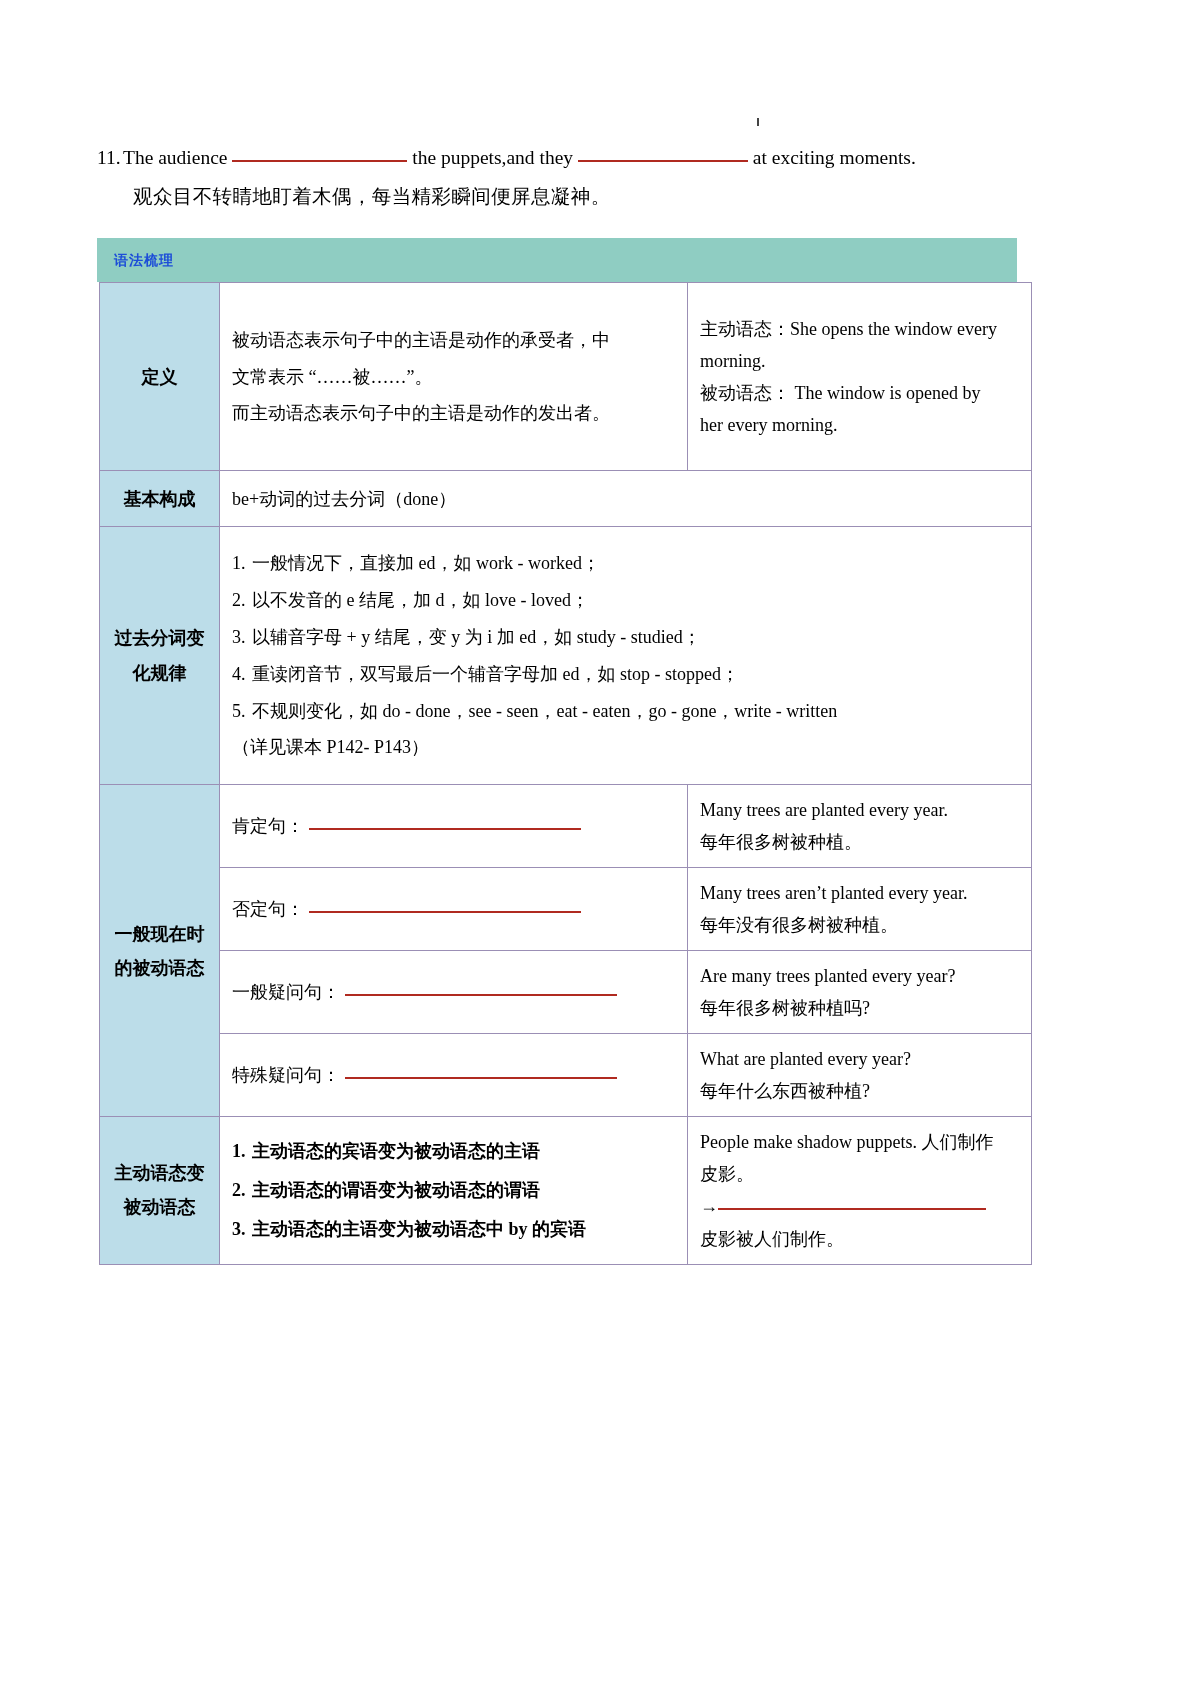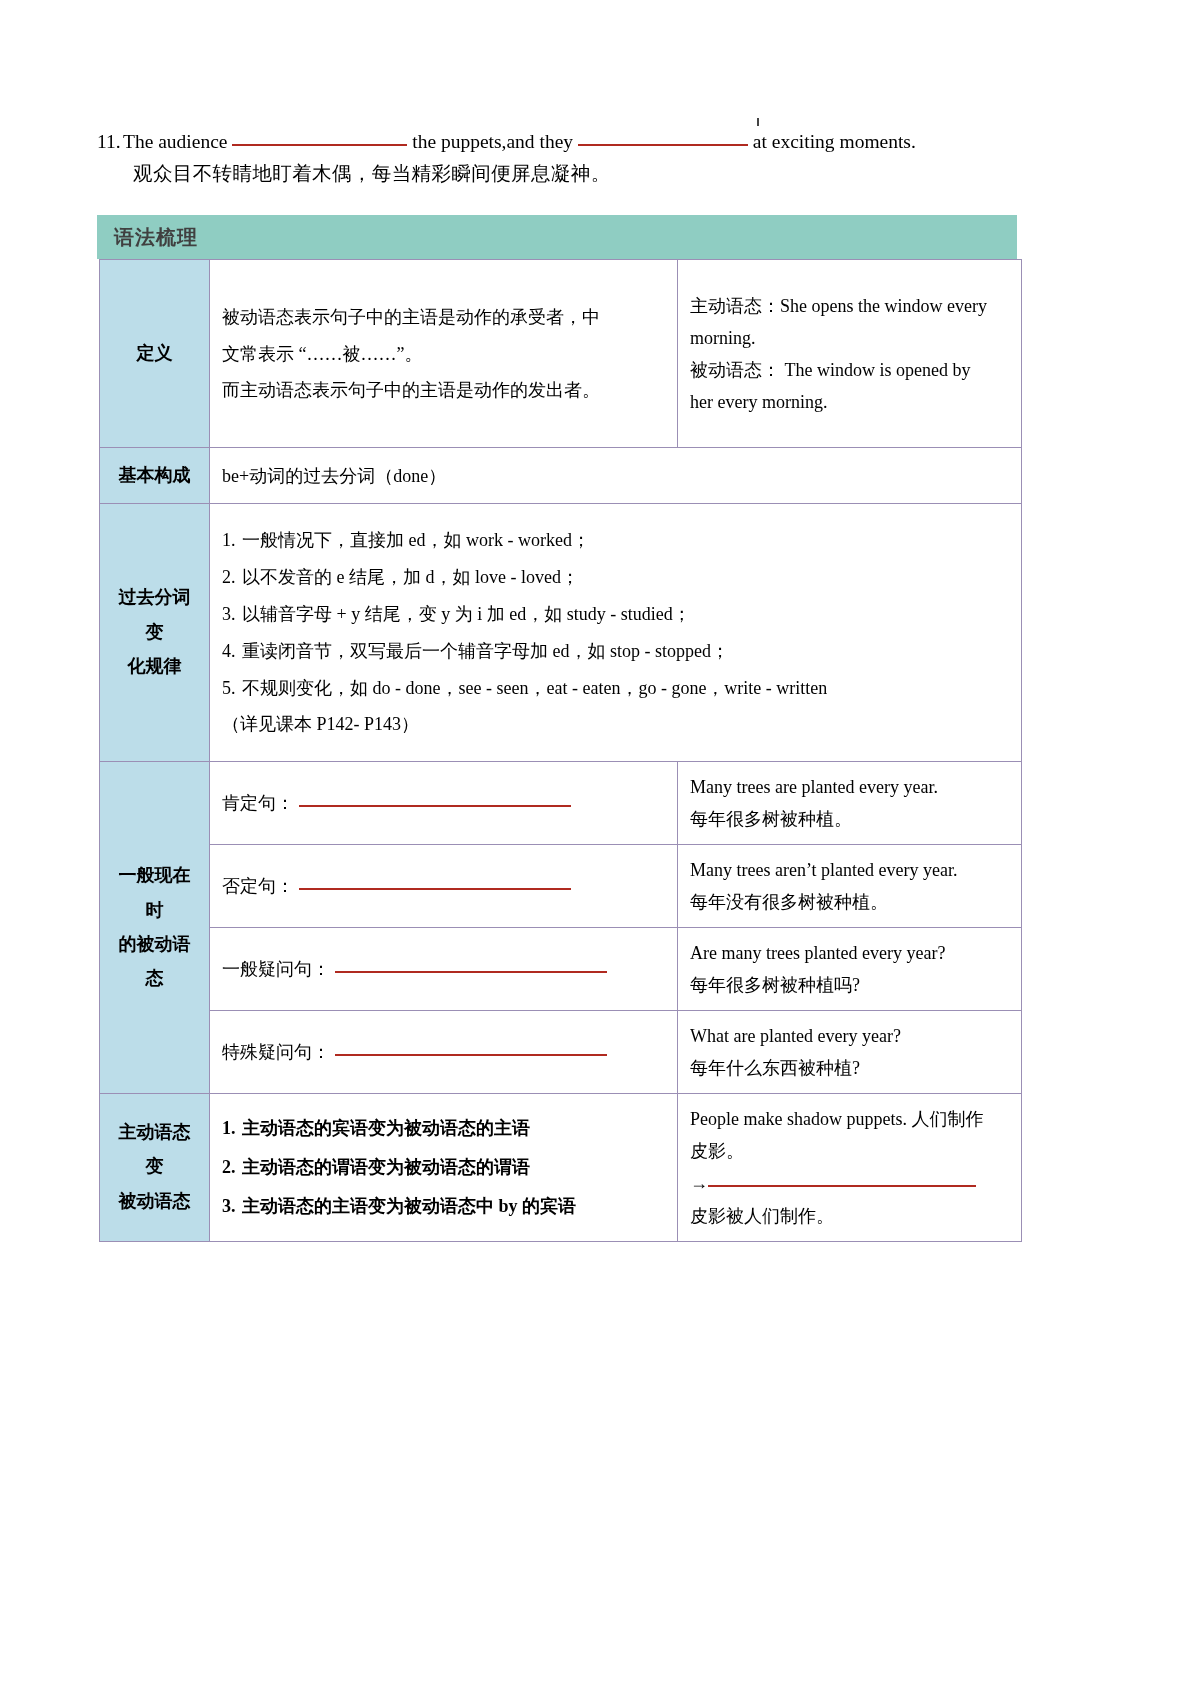--- a/index.html
+++ b/index.html
@@ -16,21 +16,21 @@
     width: 1190px;
     height: 1683px;
     margin: 0 auto;
     background: #ffffff;
     box-sizing: border-box;
     overflow: hidden;
   }
   .content {
     position: absolute;
     left: 97px;
-    top: 0;
+    top: 16px;
     width: 920px;
   }
 
   
   .exercises {
     padding-top: 126px;
   }
   .ex-item {
     font-size: 19.5px;
     line-height: 1.62;
@@ -43,20 +43,21 @@
   .ex-num {
     display: inline-block;
     min-width: 26px;
   }
   .ex-cn {
     display: block;
     padding-left: 36px;
     font-family: "Liberation Serif", "DejaVu Serif", serif;
     font-size: 19.5px;
     letter-spacing: 0.4px;
+    margin-top: 7px;
     margin-bottom: 3px;
   }
   .blank {
     display: inline-block;
     border-bottom: 2.2px solid #b02a20;
     vertical-align: 2px;
     height: 14px;
   }
   .b-long  { width: 175px; }
   .b-long2 { width: 170px; }
@@ -78,22 +79,22 @@
     margin-top: 26px;
     background: #8fcdc2;
     height: 44px;
     line-height: 44px;
     padding-left: 17px;
     box-sizing: border-box;
   }
   .banner-text {
     font-family: "DejaVu Sans", "Liberation Sans", sans-serif;
     font-weight: bold;
-    font-size: 20px;
-    color: #404040;
+    font-size: 14px;
+    color: #1d4ed8;
     letter-spacing: 1px;
   }
 
   
   .grammar-title {
     text-align: center;
     font-weight: bold;
     font-size: 21px;
     margin-top: 15px;
     margin-bottom: 13px;
@@ -112,24 +113,24 @@
     vertical-align: middle;
     font-size: 18px;
     line-height: 1.9;
     padding: 9px 12px;
     box-sizing: border-box;
   }
   td.hdr {
     background: #bcdde9;
     text-align: center;
     font-weight: bold;
-    font-family: Liberation Mono, monospace;
+    font-family: Liberation Serif, serif;
     font-size: 18px;
     line-height: 1.75;
-    width: 110px;
+    width: 120px;
   }
   td.mid  { width: 468px; }
   td.right{ width: 344px; }
   td.wide { }
   .cell-p {
     margin: 0;
   }
   .cell-p + .cell-p {
     margin-top: 2px;
   }

